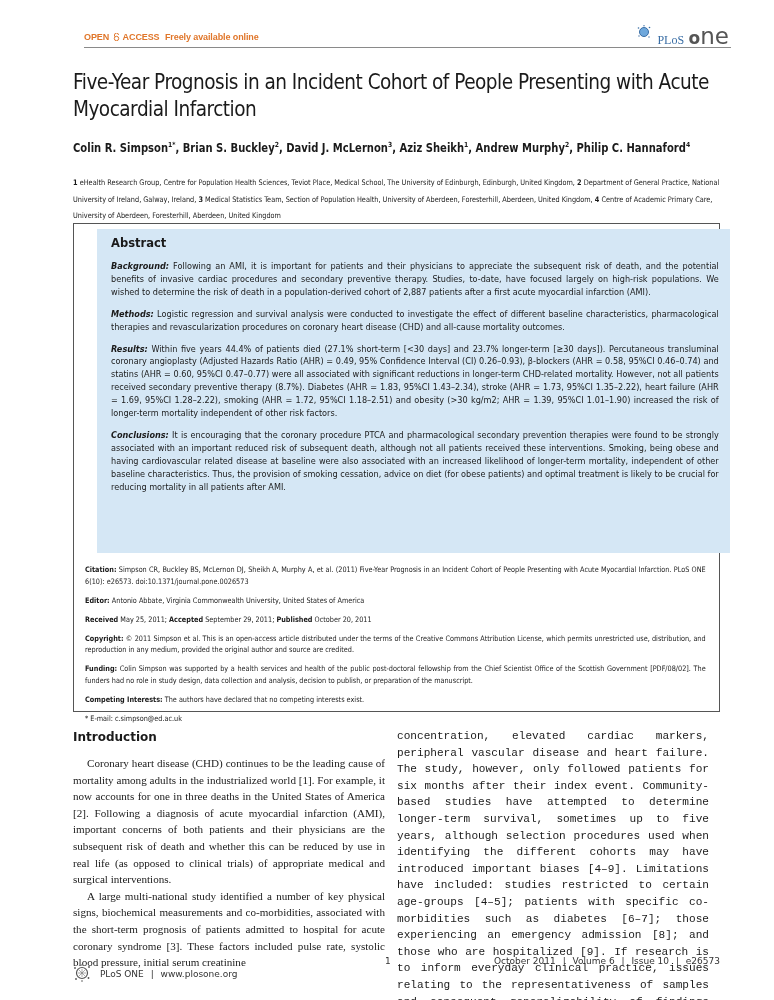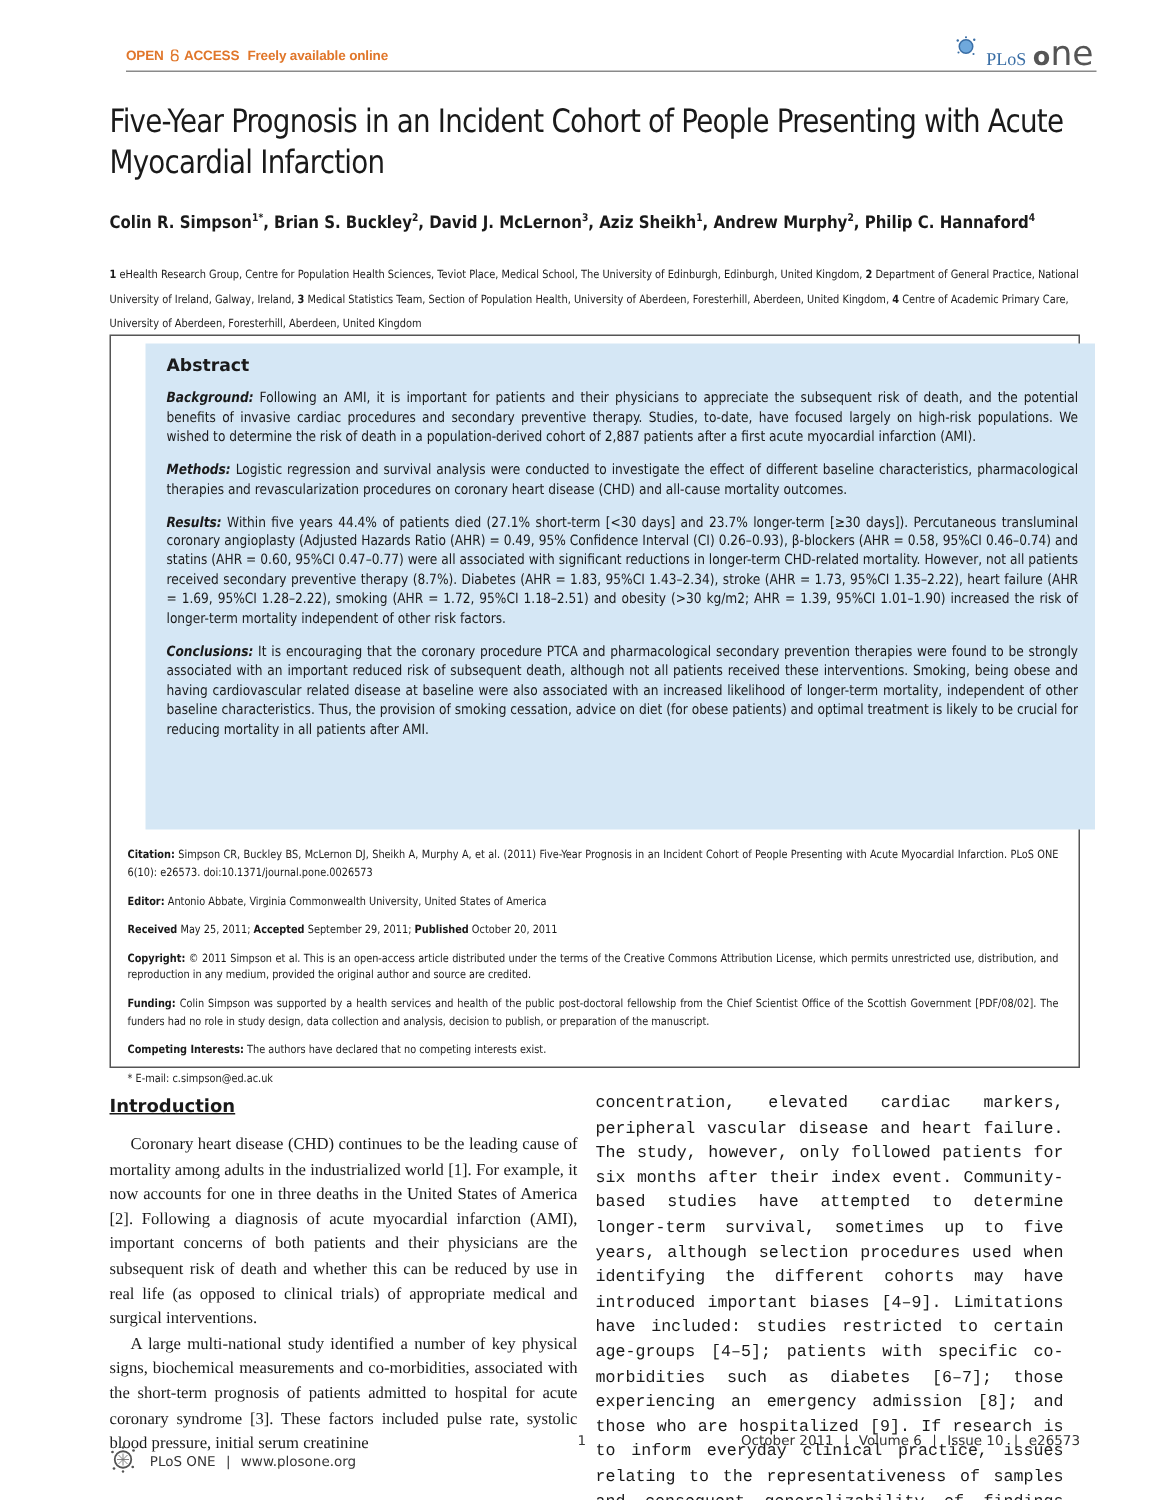--- a/index.html
+++ b/index.html
@@ -29,21 +29,21 @@
   .abs-p { font-family: "DejaVu Sans", sans-serif; font-size: 9.45px; line-height: 12.9px; text-align: justify; margin: 0 0 9px 0; width: 705px; transform: scaleX(0.862); transform-origin: left top; }
   .abs-p .lbl { font-style: italic; font-weight: bold; }
 
   .meta { position: absolute; left: 85px; top: 564px; width: 720px; font-family: "DejaVu Sans", sans-serif; font-size: 7.55px; line-height: 11.6px; transform: scaleX(0.862); transform-origin: left top; }
   .meta p { margin: 0 0 7.4px 0; text-align: justify; }
   .meta b { font-weight: bold; }
 
   .col { position: absolute; top: 728px; width: 312px; font-family: "Liberation Serif", serif; font-size: 11.1px; line-height: 16.6px; text-align: justify; color: #1a1a1a; }
   .col.left { left: 73px; }
   .col.right { left: 397px; top: 728px; font-family: Liberation Mono, monospace; }
-  .col h3 { font-family: "DejaVu Sans", sans-serif; font-size: 12px; font-weight: bold; margin: 0 0 9px 0; line-height: 18px; text-decoration: underline; }
+  .col h3 { font-family: "DejaVu Sans", sans-serif; font-size: 12px; font-weight: bold; margin: 0 0 9px 0; line-height: 18px; }
   .col p { margin: 0; text-indent: 14px; }
   .col.right p { text-indent: 0; }
 
   .footer { position: absolute; left: 73px; top: 948px; width: 647px; height: 24px; font-family: "DejaVu Sans", sans-serif; font-size: 9px; color: #333; }
   .footer .fl { position: absolute; left: 0; top: 16px; white-space: nowrap; }
   .footer .fl .glob { display: inline-block; width: 18px; height: 18px; vertical-align: -5px; margin-right: 6px; }
   .footer .fc { position: absolute; left: 312px; top: 8px; }
   .footer .fr { position: absolute; right: 0; top: 8px; white-space: nowrap; text-align: center; }
   .footer .sep { margin: 0 4px; }
 </style>

